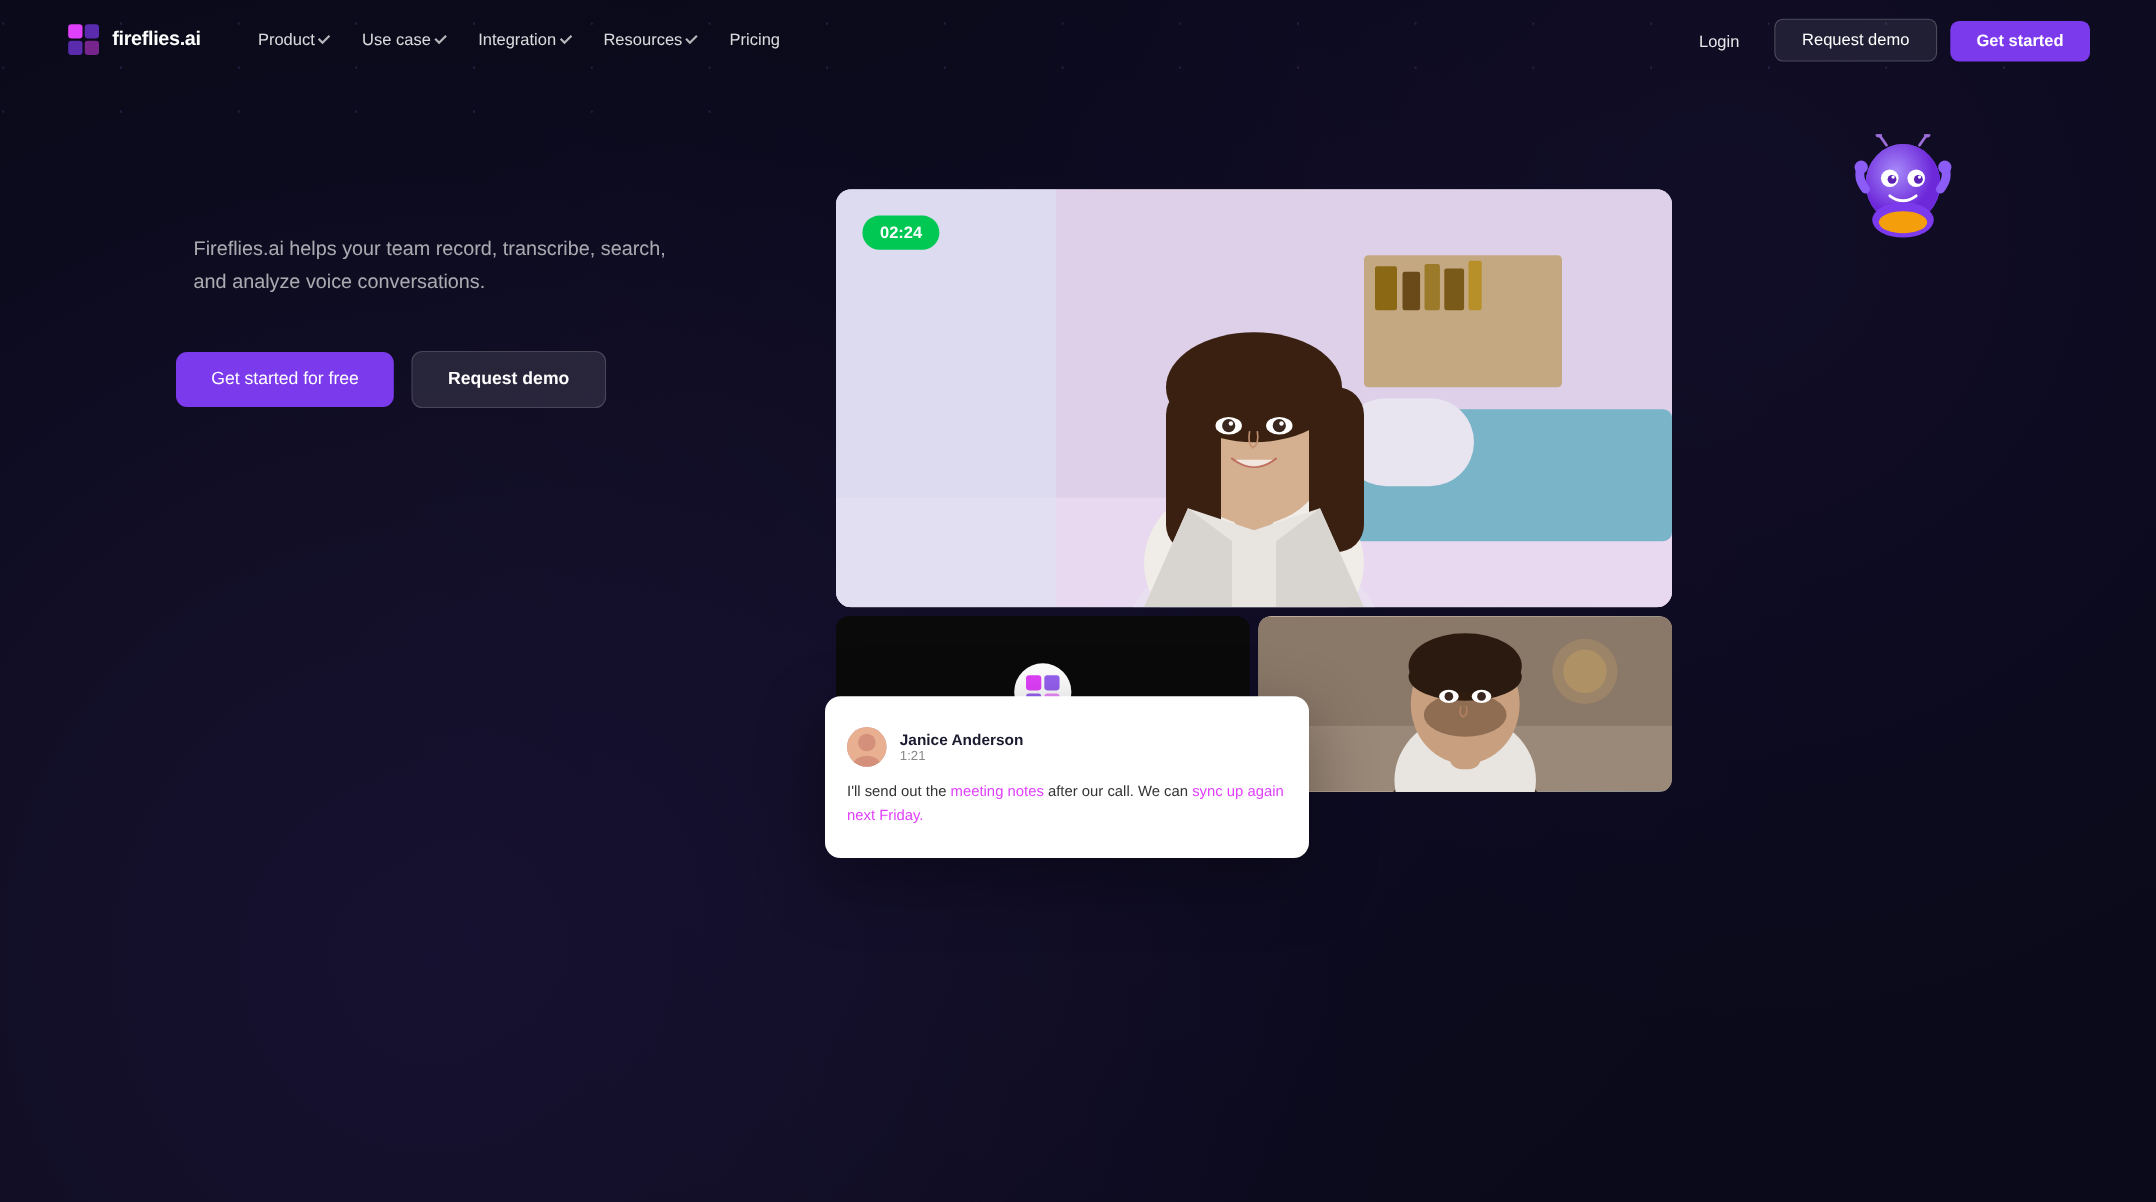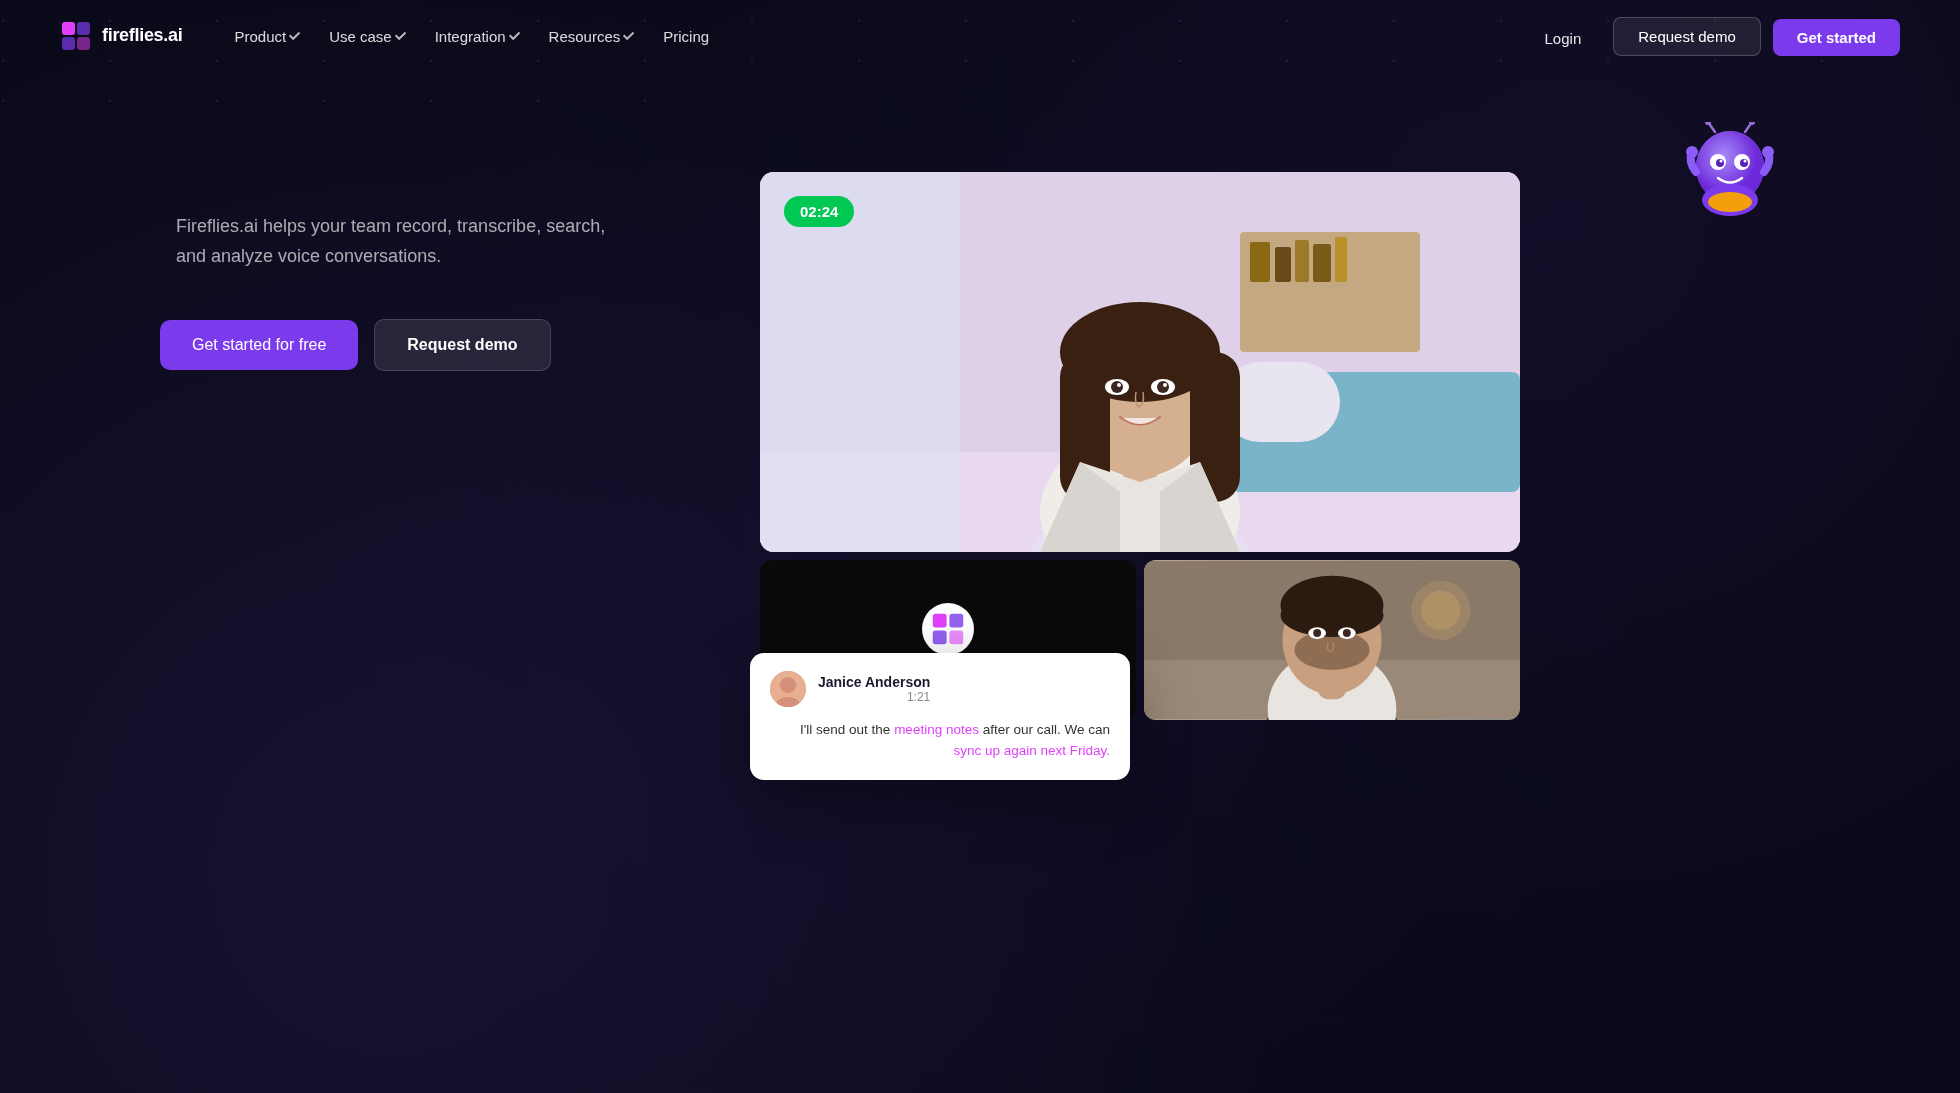--- a/index.html
+++ b/index.html
@@ -222,21 +222,20 @@
       height: 110px;
       z-index: 20;
     }
 
     
     .video-grid {
       border-radius: 16px;
       overflow: visible;
       position: relative;
       width: 760px;
-      text-align: right;
     }
 
     .video-main {
       width: 100%;
       height: 380px;
       border-radius: 14px;
       background: linear-gradient(135deg, #c8b4d0 0%, #d4c0a8 30%, #b8c8d4 60%, #e8d4c8 100%);
       position: relative;
       overflow: hidden;
     }
@@ -252,24 +251,24 @@
       padding: 7px 16px;
       border-radius: 20px;
       z-index: 10;
     }
 
     
     .chat-bubble {
       position: absolute;
       bottom: -60px;
       left: -10px;
-      width: 380px;
+      width: 440px;
       background: #ffffff;
       border-radius: 14px;
-      padding: 18px 20px;
+      padding: 28px 20px;
       box-shadow: 0 20px 60px rgba(0,0,0,0.35);
       z-index: 30;
     }
 
     .chat-header {
       display: flex;
       align-items: center;
       gap: 12px;
       margin-bottom: 12px;
     }

